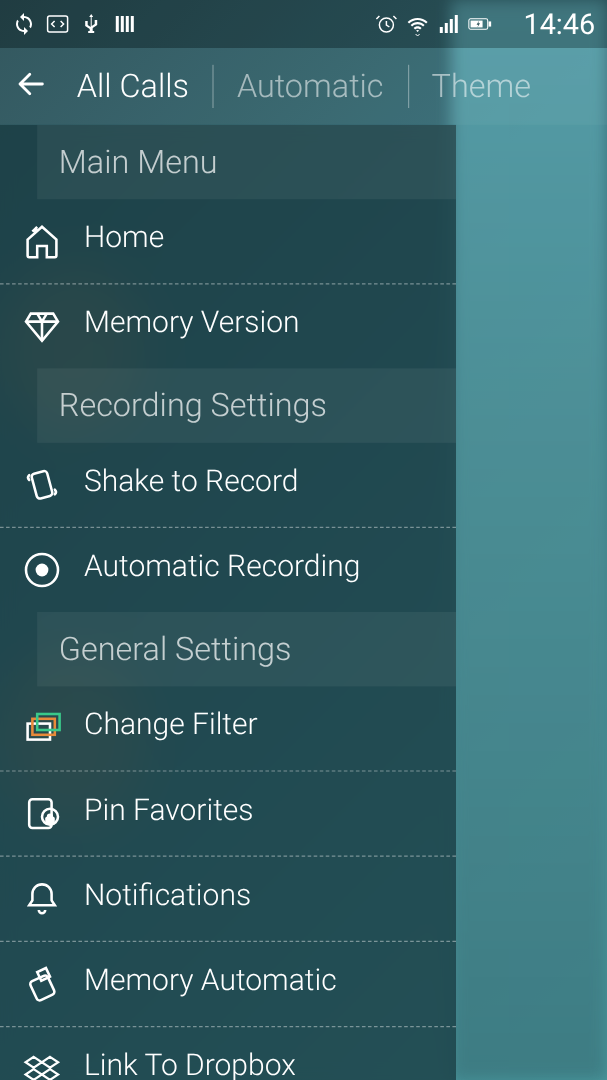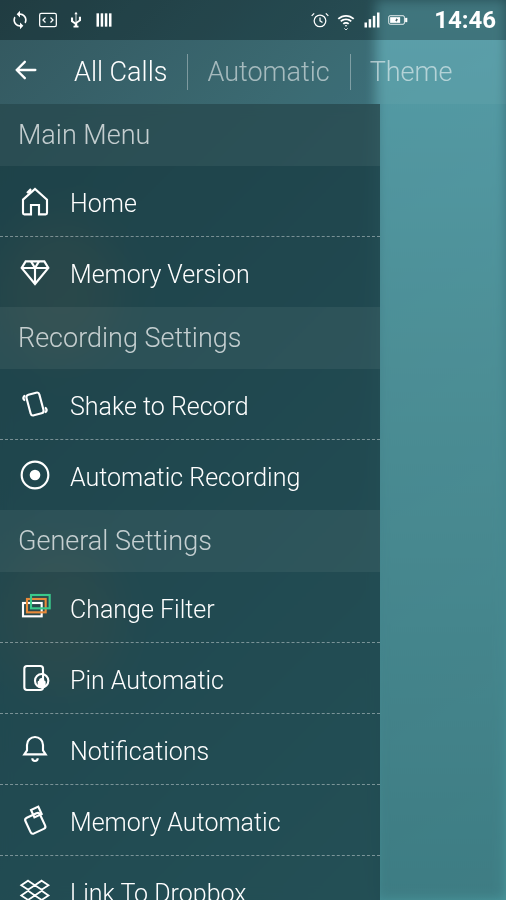--- a/index.html
+++ b/index.html
@@ -37,29 +37,29 @@
       justify-content: space-between;
       padding: 0 10px;
       background: rgba(0,0,0,.25);
       font-size: 15px;
       position: relative;
       z-index: 5;
     }
     .status-left, .status-right { display: flex; align-items: center; gap: 8px; }
     .status-right { gap: 6px; }
     .status-bar svg { width: 20px; height: 20px; fill: #fff; display:block; }
-    .status-time { font-size: 24px; font-weight: 700; margin-left:20px; }
+    .status-time { font-size: 24px; font-weight: 400; margin-left:20px; }
 
     
     .action-bar {
       height: 64px;
       display: flex;
       align-items: center;
       padding: 0 12px;
-      gap: 28px;
+      gap: 18px;
       background: rgba(255,255,255,.04);
       position: relative;
       z-index: 5;
     }
     .action-bar .back svg { width: 28px; height: 28px; stroke: #fff; fill:none; }
     .tabs { display: flex; align-items: center; gap: 0; flex:1; }
     .tab {
       font-size: 27px;
       font-weight: 300;
       padding: 6px 20px;
@@ -82,25 +82,26 @@
       z-index: 4;
       background: rgba(26,60,66,.78);
       backdrop-filter: blur(6px);
     }
     .section-header {
       padding: 15px 18px;
       font-size: 27px;
       font-weight: 300;
       color: rgba(255,255,255,.72);
       background: rgba(255,255,255,.06);
+      margin-left: 31px;
     }
     .menu-list { }
     .menu-item {
       display: flex;
-      align-items: flex-end;
+      align-items: flex-start;
       gap: 18px;
       padding: 18px;
       font-size: 25px;
       font-weight: 300;
       border-bottom: 1px dashed rgba(255,255,255,.4);
     }
     .menu-list .menu-item:last-child { border-bottom: none; }
     .menu-item .icon { width:34px; height:34px; flex:0 0 34px; display:flex; align-items:center; justify-content:center;}
     .menu-item .icon svg { width:32px; height:32px; stroke:#fff; fill:none; stroke-width:1.6; }
   </style>
@@ -246,21 +247,21 @@
     </div>
     <div class="menu-item">
       <span class="icon">
         <svg viewBox="0 0 24 24">
             <rect x="4" y="3" width="14" height="18" rx="2"></rect>
             <circle cx="17" cy="14" r="5" fill="none"></circle>
             <path d="M15 14a2 2 0 014 0v1h-4v-1z" fill="#fff" stroke="none"></path>
             <rect x="14" y="14" width="6" height="5" rx="1" fill="#fff" stroke="none"></rect>
           </svg>
       </span>
-      <span>Pin Automatic</span>
+      <span>Pin Favorites</span>
     </div>
     <div class="menu-item">
       <span class="icon">
         <svg viewBox="0 0 24 24">
             <path d="M12 3a6 6 0 00-6 6v4l-2 3h16l-2-3V9a6 6 0 00-6-6zM10 19a2 2 0 004 0"></path>
           </svg>
       </span>
       <span>Notifications</span>
     </div>
     <div class="menu-item">

